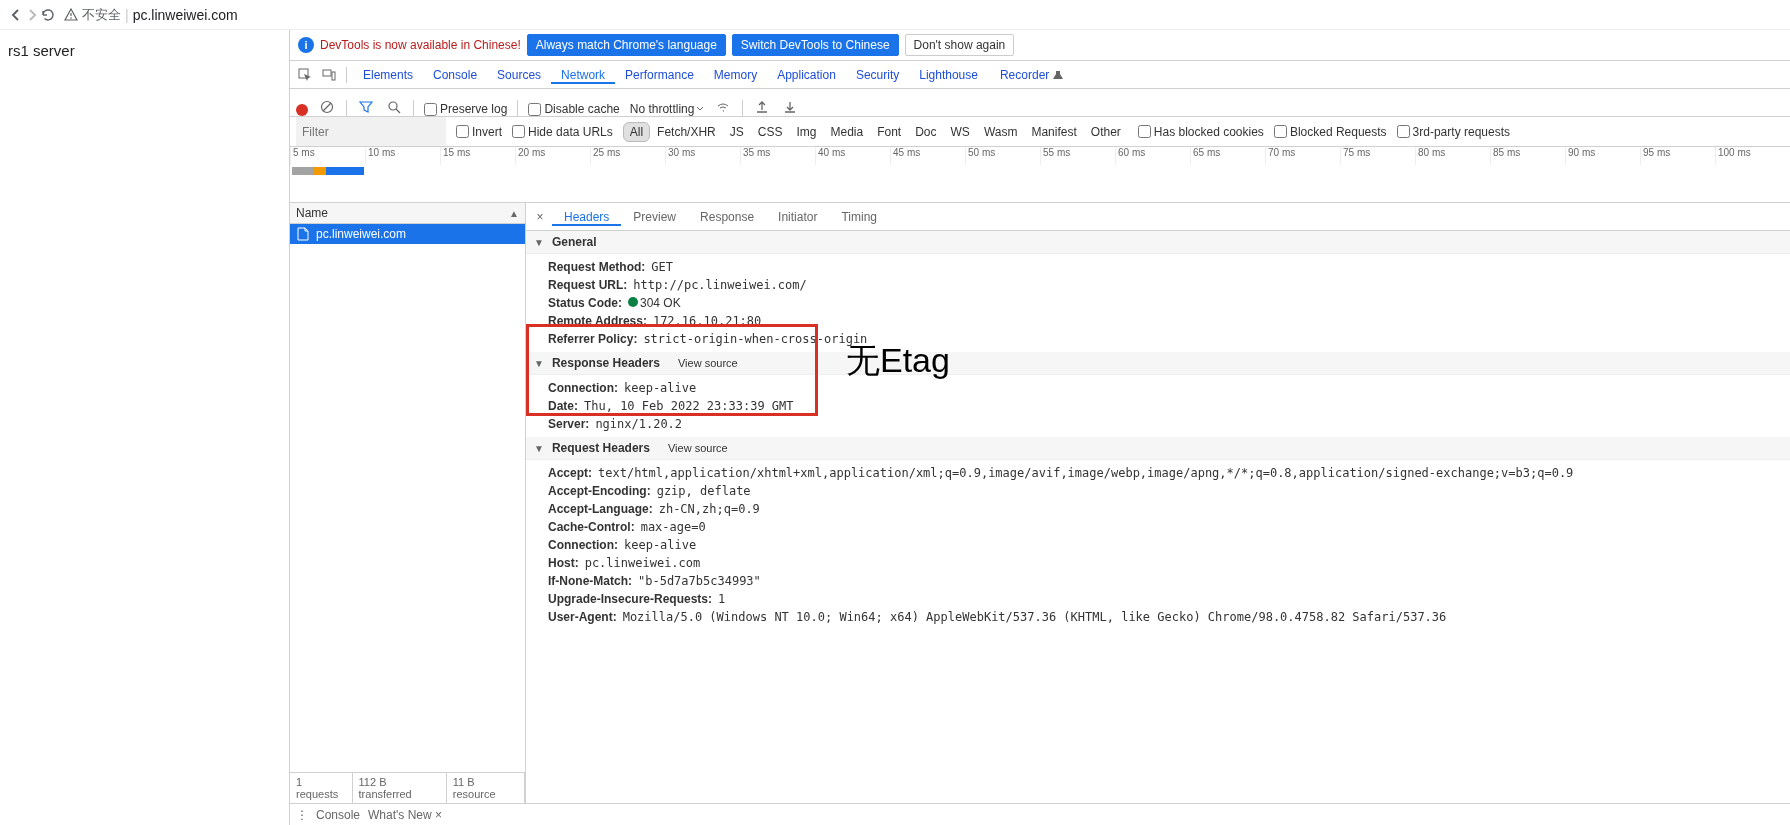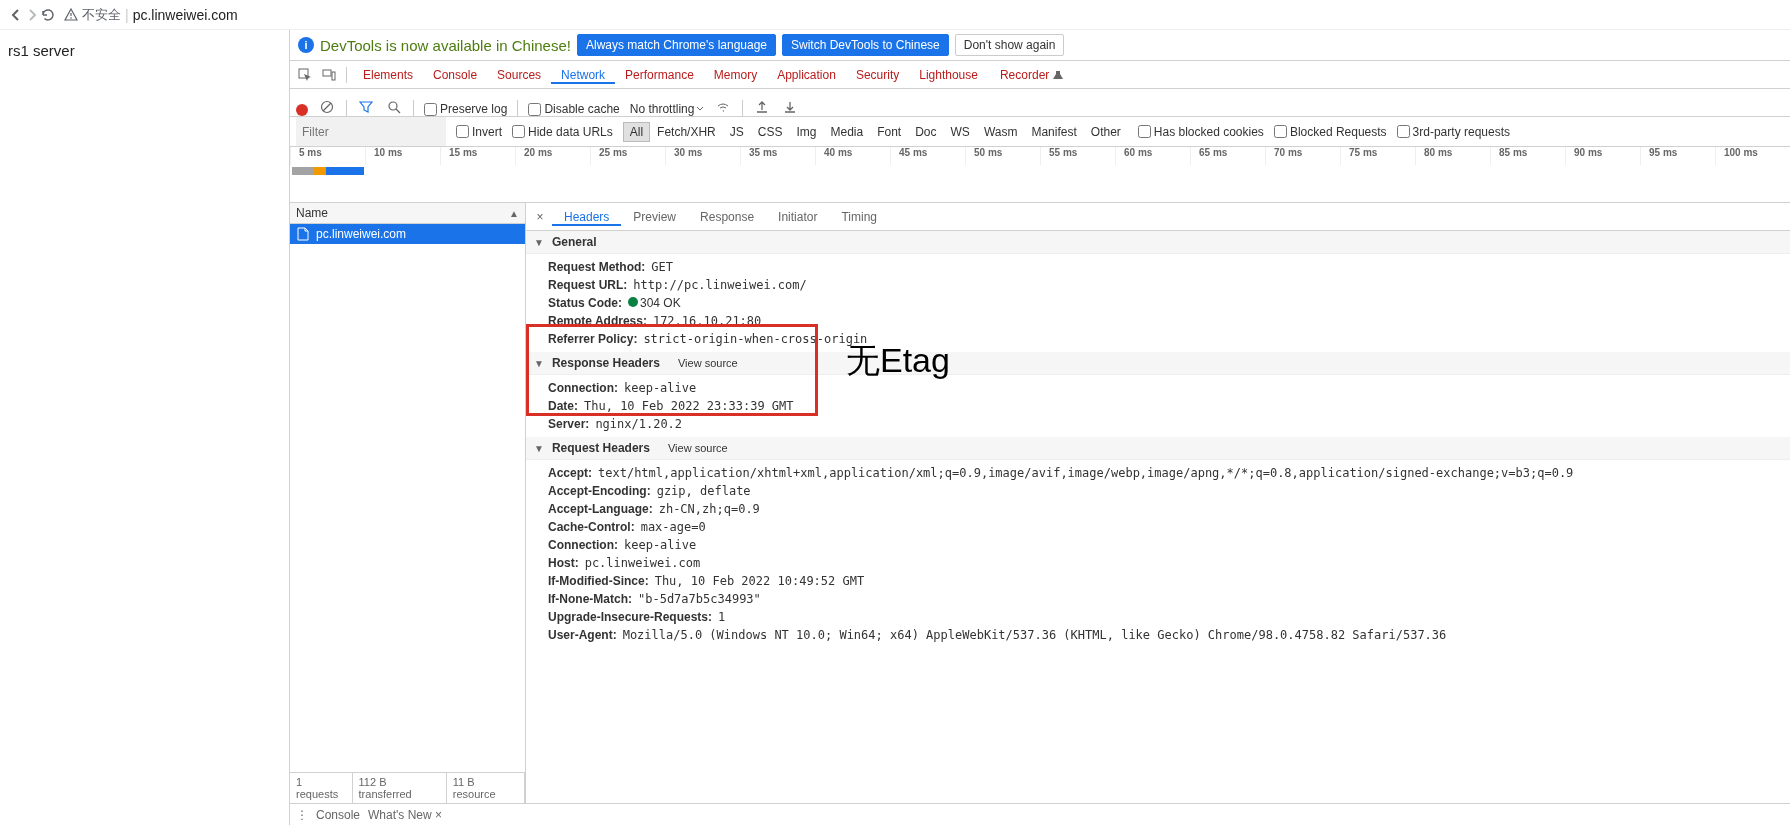--- a/index.html
+++ b/index.html
@@ -7,43 +7,43 @@
 .topbar { height:30px; display:flex; align-items:center; padding:4px 8px; gap:0; color:#5f6368; font-size:14px; border-bottom:1px solid #eee; }
 .topbar .nav-icon { width:16px; height:16px; display:flex; align-items:center; justify-content:center; cursor:pointer; color:#5f6368; }
 .topbar .sep { margin:0 4px; color:#ccc; }
 .topbar .secure { display:flex; align-items:center; gap:4px; color:#5f6368; font-size:13px; }
 .topbar .url { color:#202124; font-size:14px; }
 .page-body { display:flex; height:calc(100% - 30px); }
 .page-left { width:380px; padding:12px 8px; font-size:15px; color:#222; }
 .devtools { flex:1; display:flex; flex-direction:column; border-left:1px solid #d0d0d0; font-size:12px; background:#fff; }
 .infobar { display:flex; align-items:center; gap:6px; padding:4px 8px; border-bottom:1px solid #d0d0d0; background:#fff; }
 .info-icon { width:16px; height:16px; border-radius:50%; background:#1a73e8; color:#fff; display:flex; align-items:center; justify-content:center; font-size:11px; font-weight:bold; }
-.info-text { color:#4d7c0f; font-size:15px; }
+.info-text { color:#b91c1c; font-size:12px; }
 .btn-blue { background:#1a73e8; color:#fff; border:1px solid #1a73e8; padding:3px 8px; font-size:12px; cursor:pointer; border-radius:2px; }
 .btn-plain { background:#fff; color:#333; border:1px solid #ccc; padding:3px 8px; font-size:12px; cursor:pointer; border-radius:2px; }
 .tabs-row { display:flex; align-items:center; border-bottom:1px solid #d0d0d0; height:28px; padding:0 4px; gap:2px; }
 .tabs-row .tool-icon { width:22px; height:22px; display:flex; align-items:center; justify-content:center; cursor:pointer; color:#666; }
 .tabs-row .divider { width:1px; height:16px; background:#ccc; margin:0 4px; }
-.tabs-row .tab { padding:0 10px; height:28px; line-height:28px; color:#b91c1c; cursor:pointer; font-size:12px; }
+.tabs-row .tab { padding:0 10px; height:28px; line-height:28px; color:#1d4ed8; cursor:pointer; font-size:12px; }
 .tabs-row .tab.active { color:#1a73e8; border-bottom:2px solid #1a73e8; }
 .toolbar-row { display:flex; align-items:flex-end; height:28px; border-bottom:1px solid #d0d0d0; padding:0 6px; gap:10px; color:#333; font-size:12px; }
 .rec-dot { width:12px; height:12px; border-radius:50%; background:#d93025; cursor:pointer; }
 .icon-btn { width:18px; height:18px; display:flex; align-items:center; justify-content:center; cursor:pointer; color:#666; }
 .vdivider { width:1px; height:16px; background:#ccc; }
 .chk { display:flex; align-items:center; gap:3px; cursor:pointer; color:#333; }
 .chk input { margin:0; }
 .throttle { display:flex; align-items:center; gap:2px; cursor:pointer; }
 .filter-row { display:flex; height:30px; border-bottom:1px solid #d0d0d0; padding:0 6px; gap:10px; font-size:12px; color:#333; }
 .filter-input { width:150px; border:none; outline:none; background:#f1f1f1; padding:3px 6px; font-size:12px; }
 .filter-types { display:flex; align-items:center; gap:0; }
 .filter-types .ft { padding:2px 6px; cursor:pointer; color:#333; border:1px solid transparent; }
-.filter-types .ft.active { background:#e0e0e0; border:1px solid #bbb; border-radius:0; }
+.filter-types .ft.active { background:#e0e0e0; border:1px solid #bbb; border-radius:6px; }
 .timeline { height:56px; border-bottom:1px solid #d0d0d0; position:relative; overflow:hidden; }
 .time-ticks { display:flex; height:18px; font-size:10px; color:#666; }
-.time-ticks .tick { flex:0 0 75px; border-left:1px solid #eee; padding-left:8px;font-weight:bold; }
+.time-ticks .tick { flex:0 0 75px; border-left:1px solid #eee; padding-left:2px; }
 .time-bars { position:relative; height:38px; }
 .bar-row { position:absolute; left:2px; top:2px; height:8px; display:flex; }
 .bar-seg { height:8px; }
 .pane-split { flex:1; display:flex; overflow:hidden; }
 .req-list { width:236px; border-right:1px solid #d0d0d0; display:flex; flex-direction:column; }
 .list-header { display:flex; align-items:center; justify-content:space-between; padding:3px 6px; border-bottom:1px solid #d0d0d0; background:#f6f6f6; font-size:12px; color:#333; }
 .list-header .sort { font-size:10px; color:#666; cursor:pointer; }
 .req-item { display:flex; align-items:center; gap:6px; padding:3px 6px; font-size:12px; cursor:pointer; }
 .req-item.active { background:#1a73e8; color:#fff; }
 .doc-icon { width:14px; height:14px; display:inline-flex; align-items:center; justify-content:center; }
@@ -359,24 +359,20 @@
             </div>
           <div class="kv">
               <span class="k">Connection:</span>
               <span class="v mono">keep-alive</span>
             </div>
           <div class="kv">
               <span class="k">Host:</span>
               <span class="v mono">pc.linweiwei.com</span>
             </div>
           <div class="kv">
-              <span class="k">If-Modified-Since:</span>
-              <span class="v mono">Thu, 10 Feb 2022 10:49:52 GMT</span>
-            </div>
-          <div class="kv">
               <span class="k">If-None-Match:</span>
               <span class="v mono">"b-5d7a7b5c34993"</span>
             </div>
           <div class="kv">
               <span class="k">Upgrade-Insecure-Requests:</span>
               <span class="v mono">1</span>
             </div>
           <div class="kv">
               <span class="k">User-Agent:</span>
               <span class="v mono">Mozilla/5.0 (Windows NT 10.0; Win64; x64) AppleWebKit/537.36 (KHTML, like Gecko) Chrome/98.0.4758.82 Safari/537.36</span>

